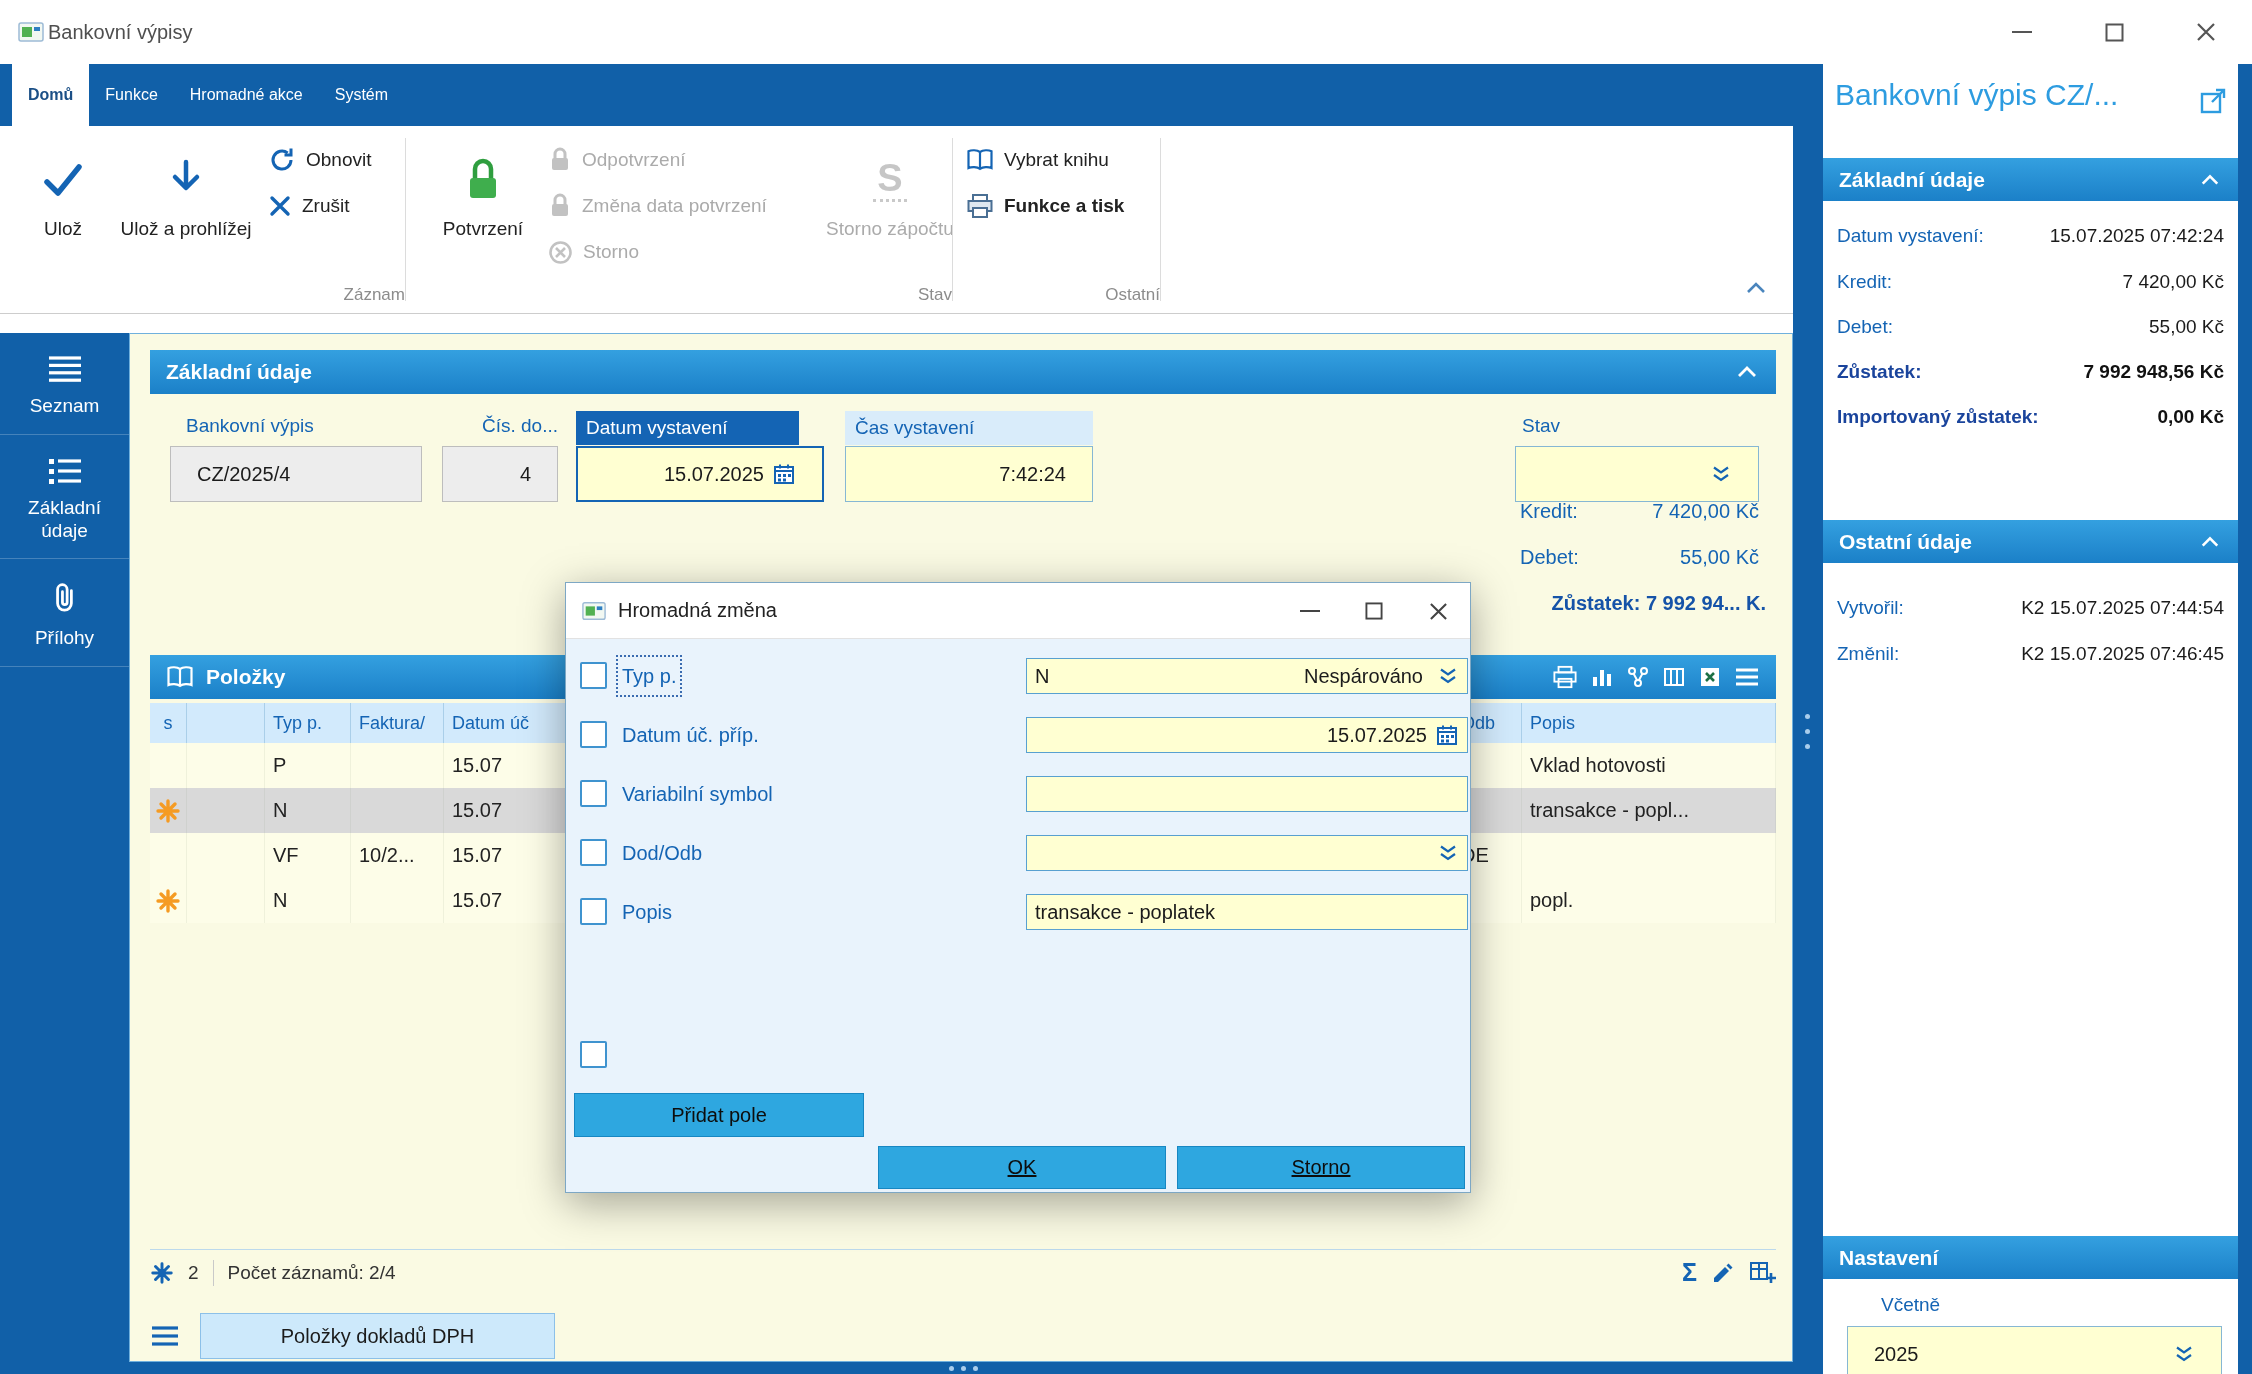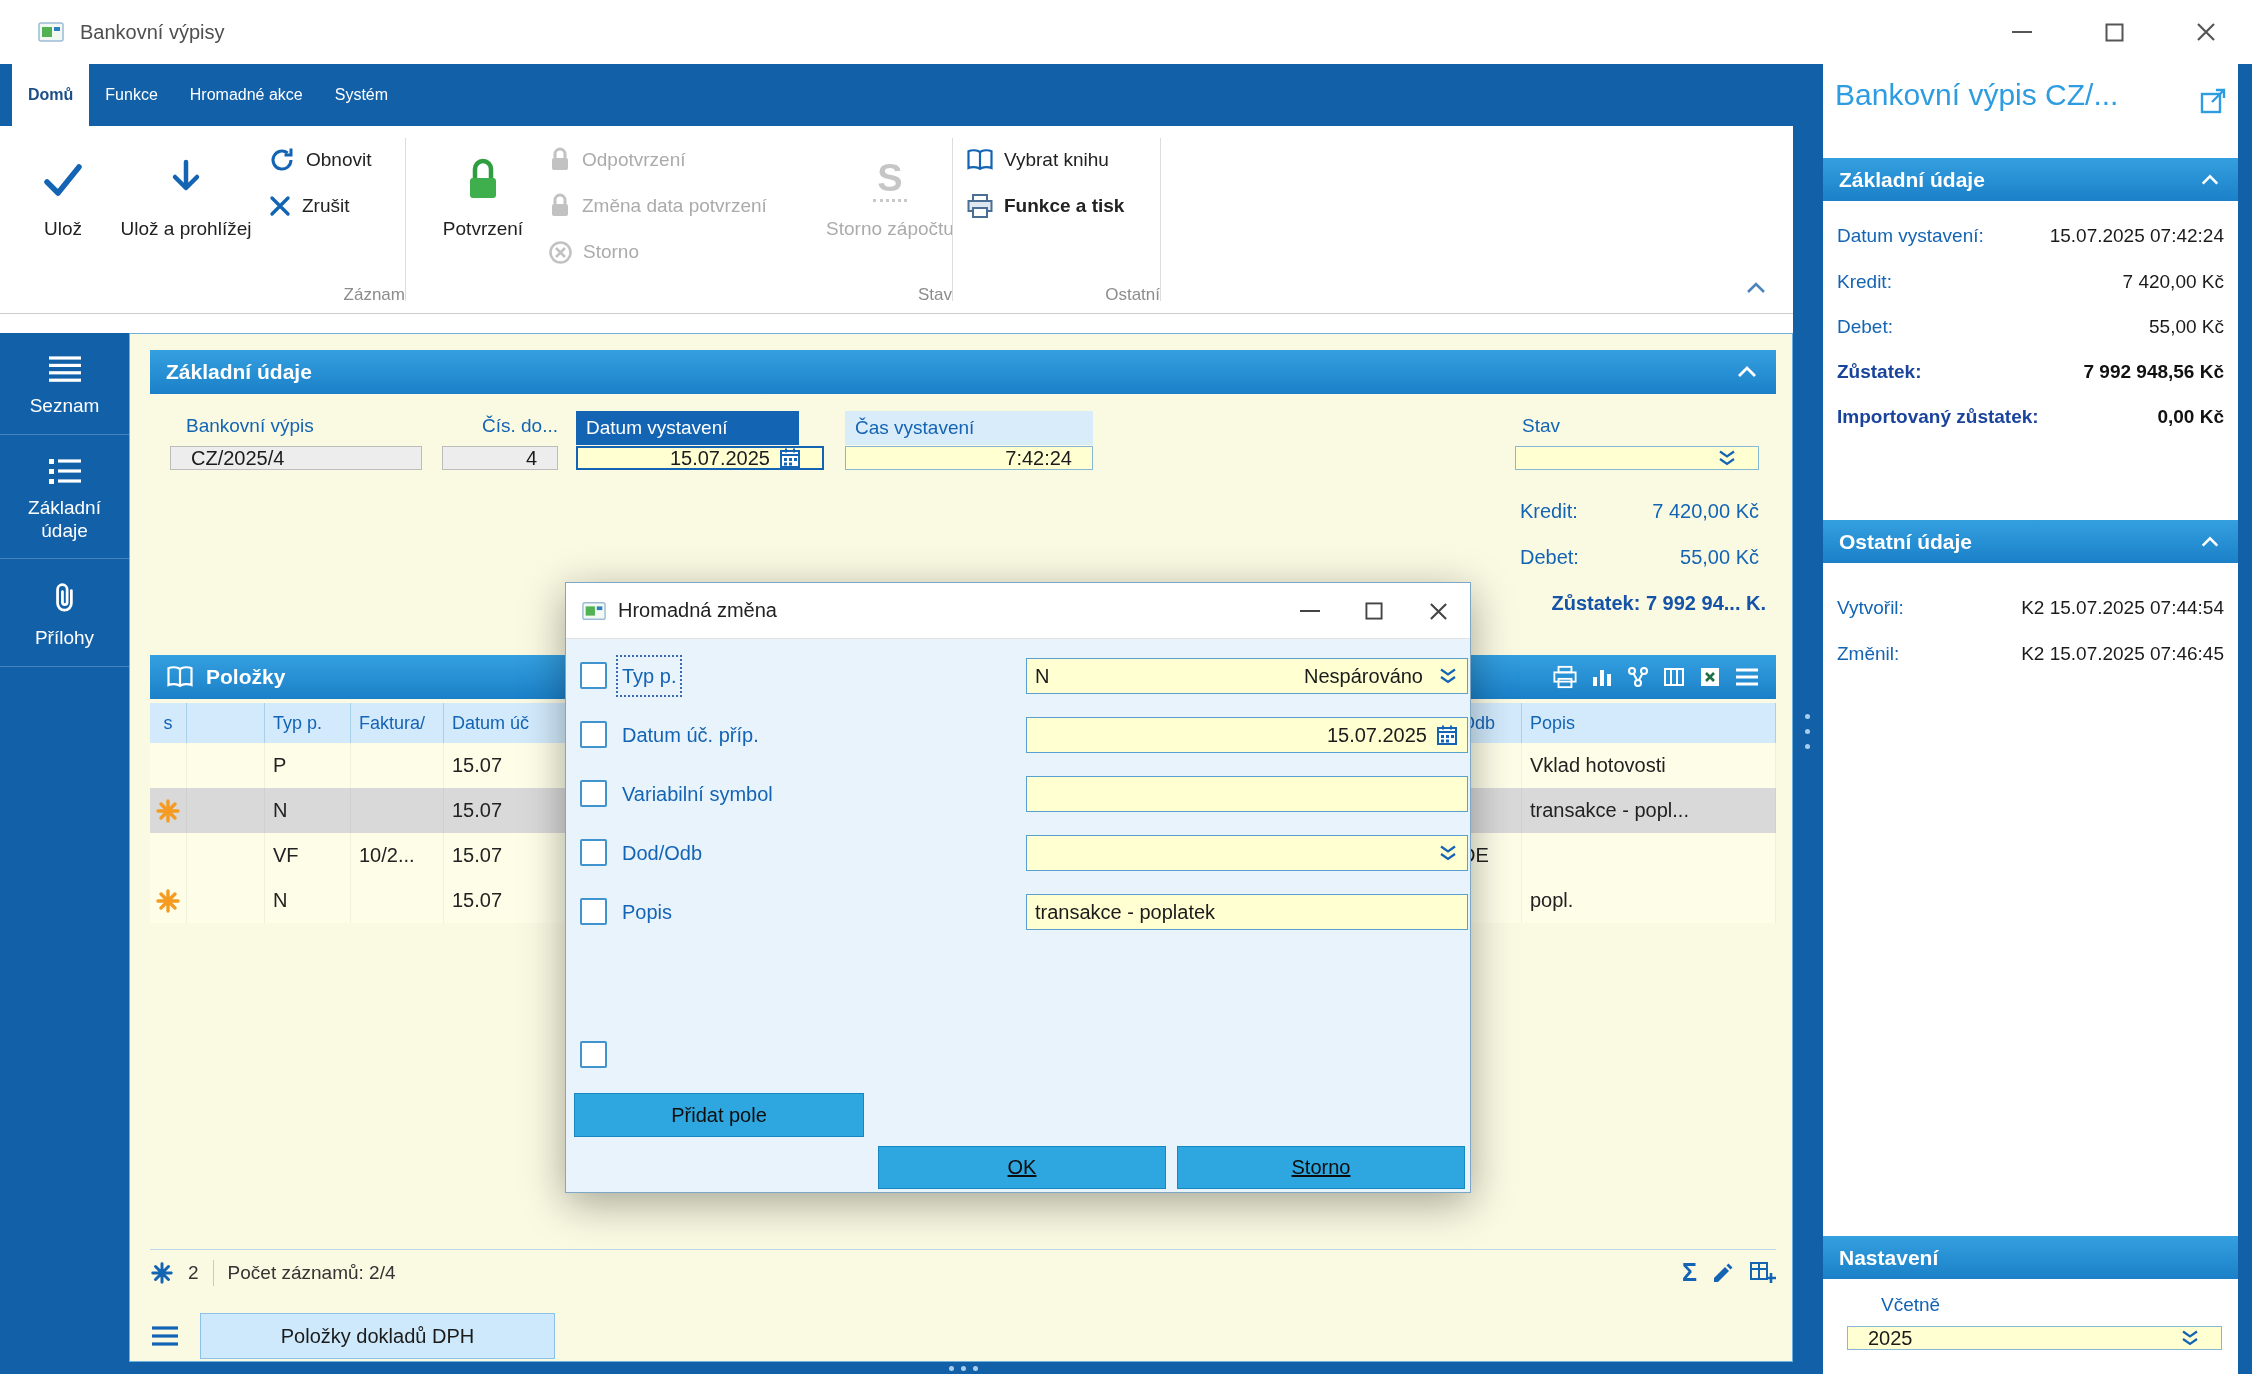--- a/index.html
+++ b/index.html
@@ -1,21 +1,21 @@
 <!DOCTYPE html>
 <html><head>
 <meta charset="utf-8">
 <style>
 *{margin:0;padding:0;box-sizing:border-box}
 html,body{width:2252px;height:1374px}
 body{font-family:"Liberation Sans","DejaVu Sans",sans-serif;background:#fff;position:relative;overflow:hidden;color:#1b1b1b}
 svg{display:block}
 
 
-.titlebar{position:absolute;left:0;top:0;width:2252px;height:64px;background:#fff;display:flex;align-items:center;padding-left:38px;gap:16px;z-index:5}
+.titlebar{position:absolute;left:0;top:0;width:2252px;height:64px;background:#fff;display:flex;align-items:center;padding-left:18px;gap:4px;z-index:5}
 .win-title{font-size:20px;color:#4f4f4f}
 .win-controls{position:absolute;right:0;top:0;height:64px;display:flex}
 .win-btn{width:92px;height:64px;display:flex;align-items:center;justify-content:center;color:#555}
 .min-line{width:20px;height:2px;background:#555}
 
 
 .ribbon-tabs{position:absolute;left:0;top:64px;width:1793px;height:62px;background:#1160a8;display:flex;padding-left:12px;z-index:4}
 .rtab{display:flex;align-items:center;padding:0 16px;color:#fff;font-size:16px;cursor:default}
 .rtab.active{background:#fff;color:#1b4f86;font-weight:700}
 .ribbon-body{position:absolute;left:0;top:126px;width:1793px;height:188px;background:#fff;border-bottom:1px solid #cdcdcd;z-index:4}
@@ -35,21 +35,21 @@
 .side-item{display:flex;flex-direction:column;align-items:center;gap:12px;padding:22px 6px 16px;border-bottom:1px solid rgba(255,255,255,.22);font-size:19px;text-align:center;line-height:1.2}
 .splitter{position:absolute;left:1793px;top:64px;width:30px;height:1310px;background:#1160a8;z-index:3}
 .rstrip{position:absolute;left:2238px;top:64px;width:14px;height:1310px;background:#1160a8;z-index:3}
 .dotv{position:absolute;width:5px;height:5px;border-radius:50%;background:#a9cdec}
 .bottom-strip{position:absolute;left:129px;top:1362px;width:1664px;height:12px;background:#1160a8;z-index:3}
 
 
 .main{position:absolute;left:129px;top:333px;width:1664px;height:1029px;background:#fafae3;border:1px solid #6fb0dd;z-index:3}
 .sec-h{background:linear-gradient(180deg,#34a0e0,#1b80c8);color:#fff;font-weight:700;font-size:21px;display:flex;align-items:center;padding:0 16px;gap:12px}
 .fld-label{position:absolute;color:#1464b4;font-size:19px}
-.inp{position:absolute;height:24px;border:1px solid #86b7d4;background:#ffffd2;display:flex;align-items:center;padding:0 20px;font-size:20px;color:#1b1b1b}
+.inp{position:absolute;height:56px;border:1px solid #86b7d4;background:#ffffd2;display:flex;align-items:center;padding:0 26px;font-size:20px;color:#1b1b1b}
 .inp.gray{background:#ededed;border-color:#bdbdbd}
 .inp .val{flex:1;white-space:nowrap;overflow:hidden}
 .val.right{text-align:right}
 .ddicon{margin-left:8px;flex:none}
 .hl-label{position:absolute;height:34px;line-height:34px;background:#1464b4;color:#fff;font-size:19px;padding-left:10px}
 .lt-label{position:absolute;height:34px;line-height:34px;background:#d9ecfa;color:#1464b4;font-size:19px;padding-left:10px}
 .kd-row{position:absolute;display:flex;justify-content:space-between;color:#1464b4;font-size:20px}
 .zust{position:absolute;text-align:right;font-weight:700;color:#1553a8;font-size:20px}
 
 

